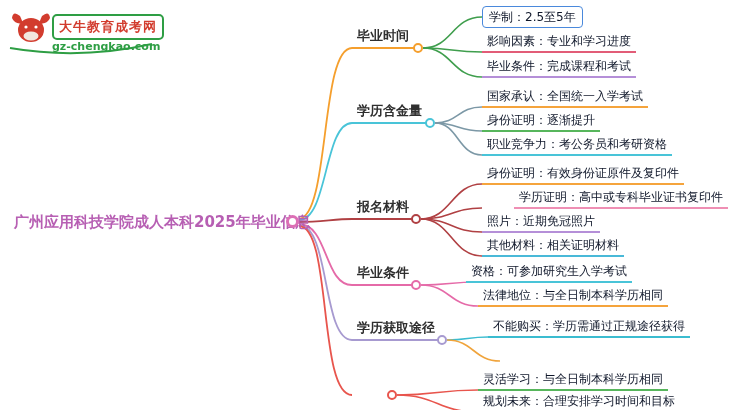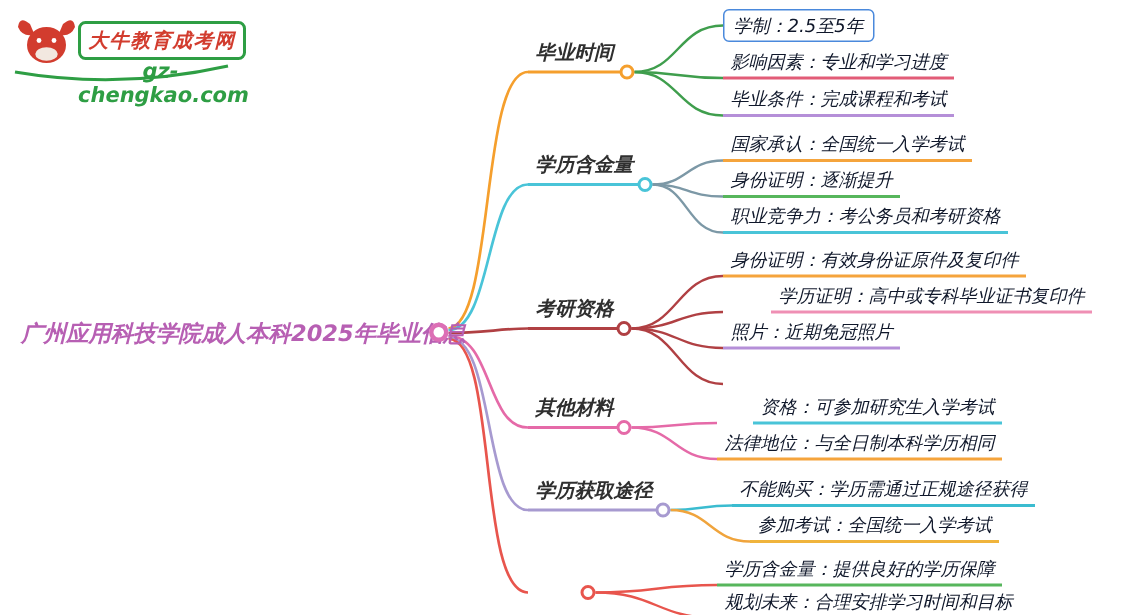--- a/index.html
+++ b/index.html
@@ -1,34 +1,34 @@
 <!DOCTYPE html>
 <html><head>
 <meta charset="utf-8">
 <style>
   html,body { margin:0; padding:0; background:#fff; }
   .canvas { position:relative; width:750px; height:410px; background:#ffffff; overflow:hidden;
-            font-family:"DejaVu Sans","Liberation Sans",sans-serif;font-style:italic; }
+            font-family:"DejaVu Sans","Liberation Sans",sans-serif; }
   svg.lines { position:absolute; left:0; top:0; width:750px; height:410px; }
   .node { position:absolute; white-space:nowrap; }
   .root-label { font-size:15px; font-weight:bold; line-height:20px; }
   .dot { position:absolute; border-radius:50%; background:#fff; box-sizing:border-box; }
   .root-dot { width:13px; height:13px; border:3px solid #dc6fb5; }
   .branch-dot { width:10px; height:10px; border:2.5px solid; }
   .branch { font-size:13px; font-weight:bold; color:#2f2f2f; line-height:18px;
             padding:2px 5px; border-bottom:2px solid; }
   .leaf { font-size:12px; color:#0f172a; line-height:16px; padding:2px 5px;
           border-bottom:2px solid; }
   .leaf-box { border:1.5px solid; border-radius:4px; padding:2px 6px; }
   .logo { position:absolute; left:10px; top:6px; width:150px; }
   .logo-title { position:absolute; left:42px; top:8px; font-size:13px; font-weight:bold;
                 letter-spacing:1px; border:2px solid; border-radius:5px; padding:2px 5px;
                 white-space:nowrap; }
-  .logo-url { position:absolute; left:42px; top:34px; width:110px; text-align:center;
-              font-size:14px; font-weight:bold; }
+  .logo-url { position:absolute; left:42px; top:34px; width:110px; 
+              font-size:11px; font-weight:bold; }
 </style>
 </head>
 <body>
 
 <div class="canvas">
 
   <svg class="lines">
 
     <path d="M299,219 C330,216 320,48 352,48" fill="none" stroke-width="1.8" stroke="#f59f2d"></path>
     <path d="M299,220 C328,220 324,123 352,123" fill="none" stroke-width="1.8" stroke="#49c4d8"></path>
@@ -73,22 +73,22 @@
     </svg>
     <div class="logo-title" style="color: rgb(210, 60, 46); border-color: rgb(46, 158, 68);">大牛教育成考网</div>
     <div class="logo-url" style="color: rgb(46, 158, 68);">gz-chengkao.com</div>
   </div>
 
   <div class="node root-label" style="left: 14px; top: 212px; color: rgb(183, 95, 179);">广州应用科技学院成人本科2025年毕业信息</div>
   <span class="dot root-dot" style="left: 286px; top: 215px; border-color: rgb(220, 111, 181);"></span>
 
   <div class="node branch" style="left: 352px; top: 25px; border-bottom-color: rgb(245, 159, 45);">毕业时间</div>
   <div class="node branch" style="left: 352px; top: 100px; border-bottom-color: rgb(73, 196, 216);">学历含金量</div>
-  <div class="node branch" style="left: 352px; top: 196px; border-bottom-color: rgb(176, 64, 67);">考研资格</div>
-  <div class="node branch" style="left: 352px; top: 262px; border-bottom-color: rgb(229, 106, 168);">其他材料</div>
+  <div class="node branch" style="left: 352px; top: 196px; border-bottom-color: rgb(176, 64, 67);">报名材料</div>
+  <div class="node branch" style="left: 352px; top: 262px; border-bottom-color: rgb(229, 106, 168);">毕业条件</div>
   <div class="node branch" style="left: 352px; top: 317px; border-bottom-color: rgb(167, 154, 208);">学历获取途径</div>
   <div class="node branch" style="left: 352px; top: 372px; border-bottom-color: rgb(232, 85, 77); margin-top: 40px;">总结</div>
 
   <span class="dot branch-dot" style="left: 413px; top: 43px; border-color: rgb(245, 159, 45);"></span>
   <span class="dot branch-dot" style="left: 425px; top: 118px; border-color: rgb(73, 196, 216);"></span>
   <span class="dot branch-dot" style="left: 411px; top: 214px; border-color: rgb(176, 64, 67);"></span>
   <span class="dot branch-dot" style="left: 411px; top: 280px; border-color: rgb(229, 106, 168);"></span>
   <span class="dot branch-dot" style="left: 437px; top: 335px; border-color: rgb(167, 154, 208);"></span>
   <span class="dot branch-dot" style="left: 387px; top: 390px; border-color: rgb(232, 85, 77);"></span>
 
@@ -96,23 +96,23 @@
   <div class="node leaf" style="left: 482px; top: 31px; border-bottom-color: rgb(226, 92, 119);">影响因素：专业和学习进度</div>
   <div class="node leaf" style="left: 482px; top: 56px; border-bottom-color: rgb(181, 143, 216);">毕业条件：完成课程和考试</div>
 
   <div class="node leaf" style="left: 482px; top: 86px; border-bottom-color: rgb(245, 164, 60);">国家承认：全国统一入学考试</div>
   <div class="node leaf" style="left: 482px; top: 110px; border-bottom-color: rgb(87, 182, 92);">身份证明：逐渐提升</div>
   <div class="node leaf" style="left: 482px; top: 134px; border-bottom-color: rgb(73, 196, 216); text-align: center;">职业竞争力：考公务员和考研资格</div>
 
   <div class="node leaf" style="left: 482px; top: 163px; border-bottom-color: rgb(245, 164, 60);">身份证明：有效身份证原件及复印件</div>
   <div class="node leaf" style="left: 482px; top: 187px; border-bottom-color: rgb(239, 143, 180); margin-left: 32px;">学历证明：高中或专科毕业证书复印件</div>
   <div class="node leaf" style="left: 482px; top: 211px; border-bottom-color: rgb(181, 143, 216);">照片：近期免冠照片</div>
+  <div class="node leaf" style="left: 482px; top: 235px; border-bottom-color: rgb(73, 185, 216);">其他材料：相关证明材料</div>
 
-  <div class="node leaf" style="left: 502px; top: 261px; border-bottom-color: rgb(73, 196, 216);">资格：可参加研究生入学考试</div>
+  <div class="node leaf" style="left: 466px; top: 261px; border-bottom-color: rgb(73, 196, 216);">资格：可参加研究生入学考试</div>
   <div class="node leaf" style="left: 478px; top: 285px; border-bottom-color: rgb(245, 164, 60);">法律地位：与全日制本科学历相同</div>
 
   <div class="node leaf" style="left: 488px; top: 316px; border-bottom-color: rgb(59, 188, 208);">不能购买：学历需通过正规途径获得</div>
-  <div class="node leaf" style="left: 500px; top: 340px; border-bottom-color: rgb(240, 180, 60);">参加考试：全国统一入学考试</div>
 
-  <div class="node leaf" style="left: 478px; top: 369px; border-bottom-color: rgb(87, 182, 92);">学历含金量：提供良好的学历保障</div>
+  <div class="node leaf" style="left: 478px; top: 369px; border-bottom-color: rgb(87, 182, 92);">灵活学习：与全日制本科学历相同</div>
   <div class="node leaf" style="left: 478px; top: 391px; border-bottom-color: rgb(74, 137, 220);">规划未来：合理安排学习时间和目标</div>
 
 </div>
 
 </body></html>

